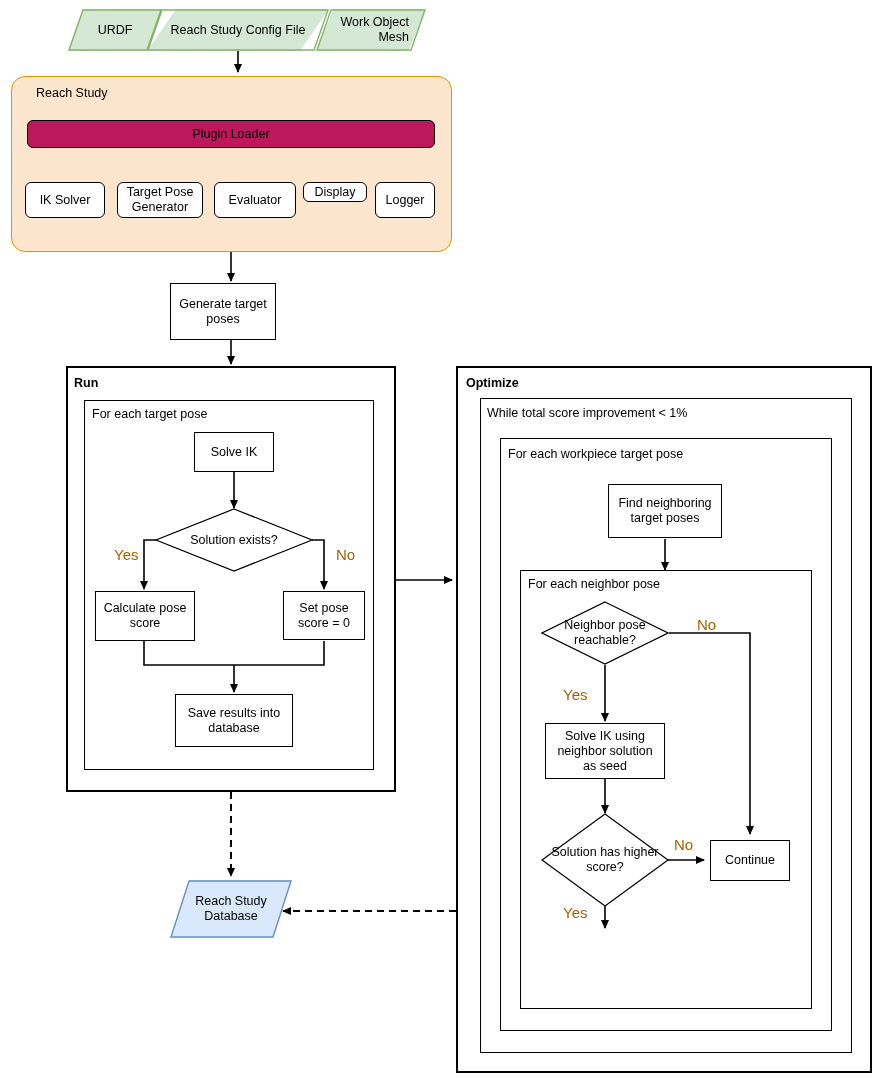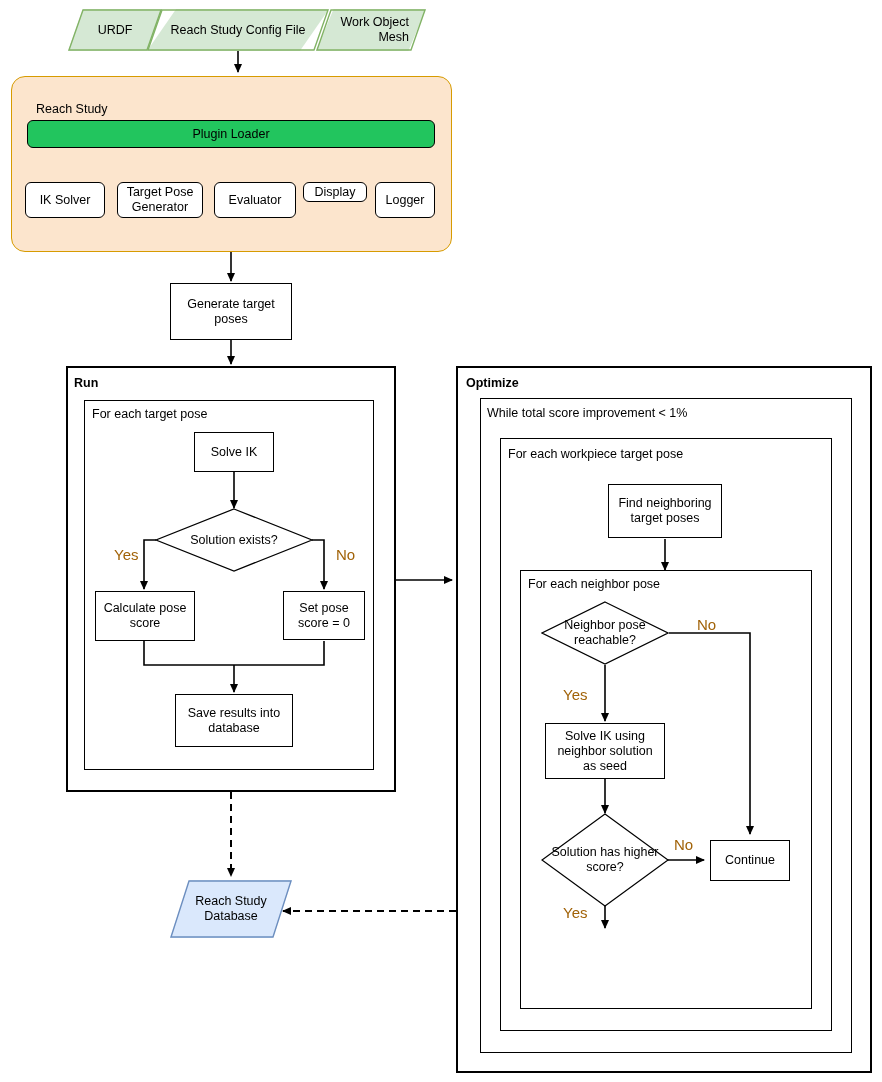--- a/index.html
+++ b/index.html
@@ -46,21 +46,21 @@
 
   
   .plugin-box {
     border-radius: 6px;
     border: 1px solid #000;
     background: #ffffff;
   }
   .loader-box {
     border-radius: 6px;
     border: 1px solid #000;
-    background: #22c55e;
+    background: #be185d;
   }
 
   
   .group {
     position: absolute;
     box-sizing: border-box;
     border: 1px solid #000000;
     background: transparent;
   }
   .group.thick { border-width: 2px; }
@@ -211,21 +211,21 @@
 
   <div class="para green" style="left:316px;top:9px;width:110px;height:42px;text-align:right;">
     <div class="fill"></div>
     <svg class="edge" viewBox="0 0 110 42" preserveAspectRatio="none">
       <polygon points="15,1 109,1 95,41 1,41" fill="none" stroke="#82b366" stroke-width="1.4"></polygon>
     </svg>
     <span class="txt" style="max-width:76px;">Work Object Mesh</span>
   </div>
 
   <div class="reach-study-group" style="left:11px;top:76px;width:441px;height:176px;"></div>
-  <div class="group-label" style="left:36px;top:86px;margin-top:16px;">Reach Study</div>
+  <div class="group-label" style="left:36px;top:86px;">Reach Study</div>
 
   <div class="node loader-box" style="left:27px;top:120px;width:408px;height:28px;">
     <span>Plugin Loader</span>
   </div>
 
   <div class="node plugin-box" style="left:25px;top:182px;width:80px;height:36px;">
     <span>IK Solver</span>
   </div>
   <div class="node plugin-box" style="left:117px;top:182px;width:86px;height:36px;">
     <span>Target Pose Generator</span>
@@ -233,21 +233,21 @@
   <div class="node plugin-box" style="left:214px;top:182px;width:82px;height:36px;">
     <span>Evaluator</span>
   </div>
   <div class="node plugin-box" style="left:303px;top:182px;width:64px;height:20px;">
     <span>Display</span>
   </div>
   <div class="node plugin-box" style="left:375px;top:182px;width:60px;height:36px;">
     <span>Logger</span>
   </div>
 
-  <div class="node" style="left:170px;top:283px;width:122px;height:57px;">
+  <div class="node" style="left:170px;top:283px;width:106px;height:57px;">
     <span style="max-width:104px;">Generate target poses</span>
   </div>
 
   <div class="group thick" style="left:66px;top:366px;width:330px;height:426px;"></div>
   <div class="group-label bold" style="left:74px;top:376px;text-align:right;">Run</div>
 
   <div class="group" style="left:84px;top:400px;width:290px;height:370px;"></div>
   <div class="group-label" style="left:92px;top:407px;">For each target pose</div>
 
   <div class="node" style="left:194px;top:432px;width:80px;height:40px;">

